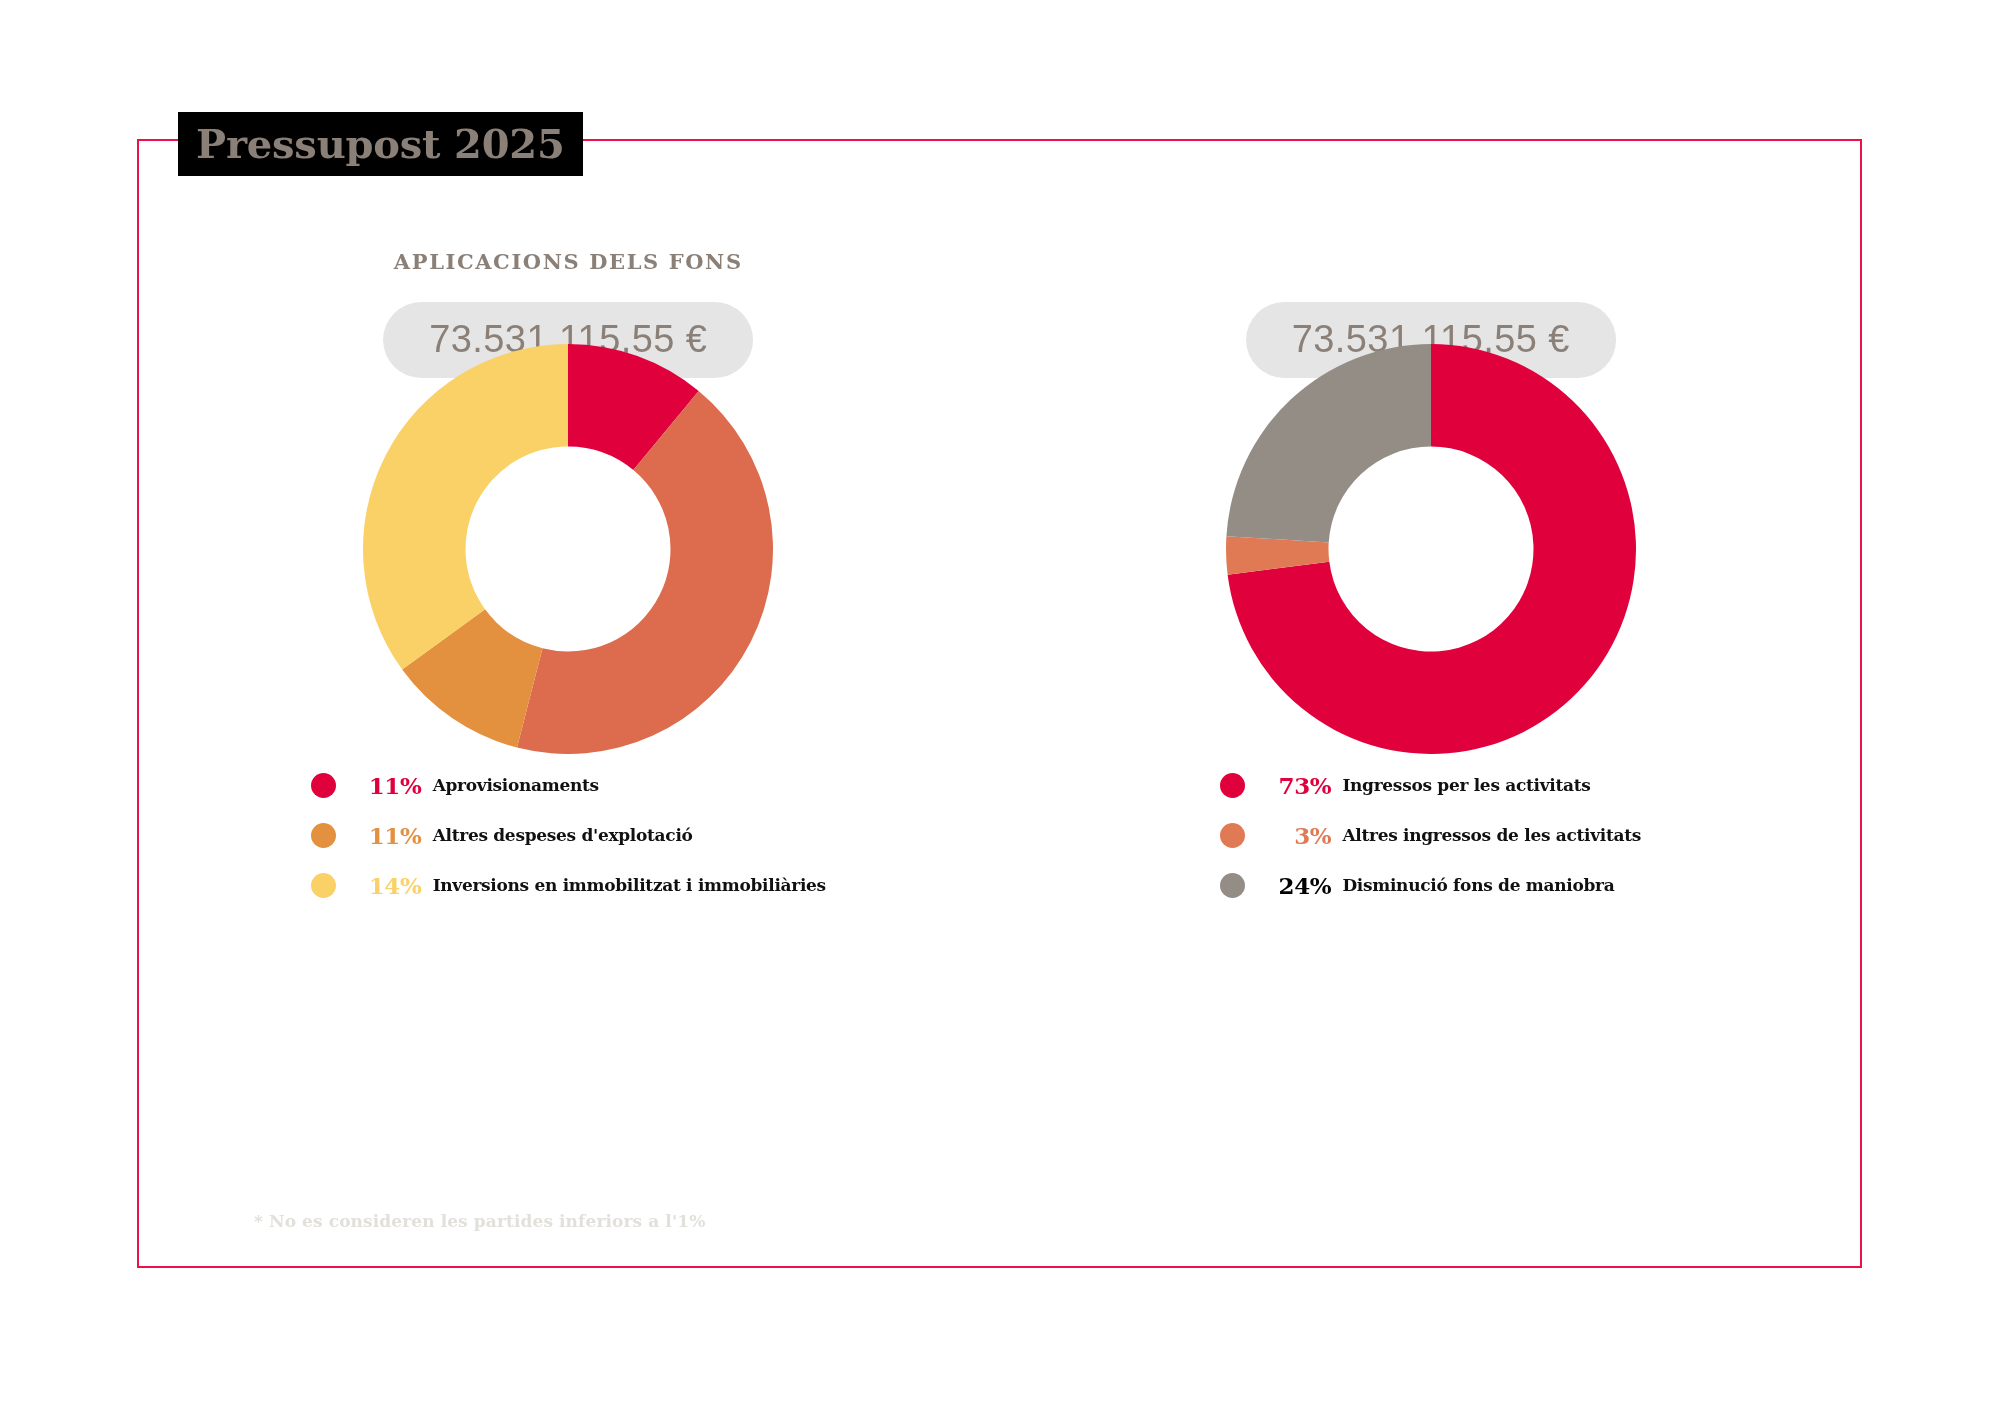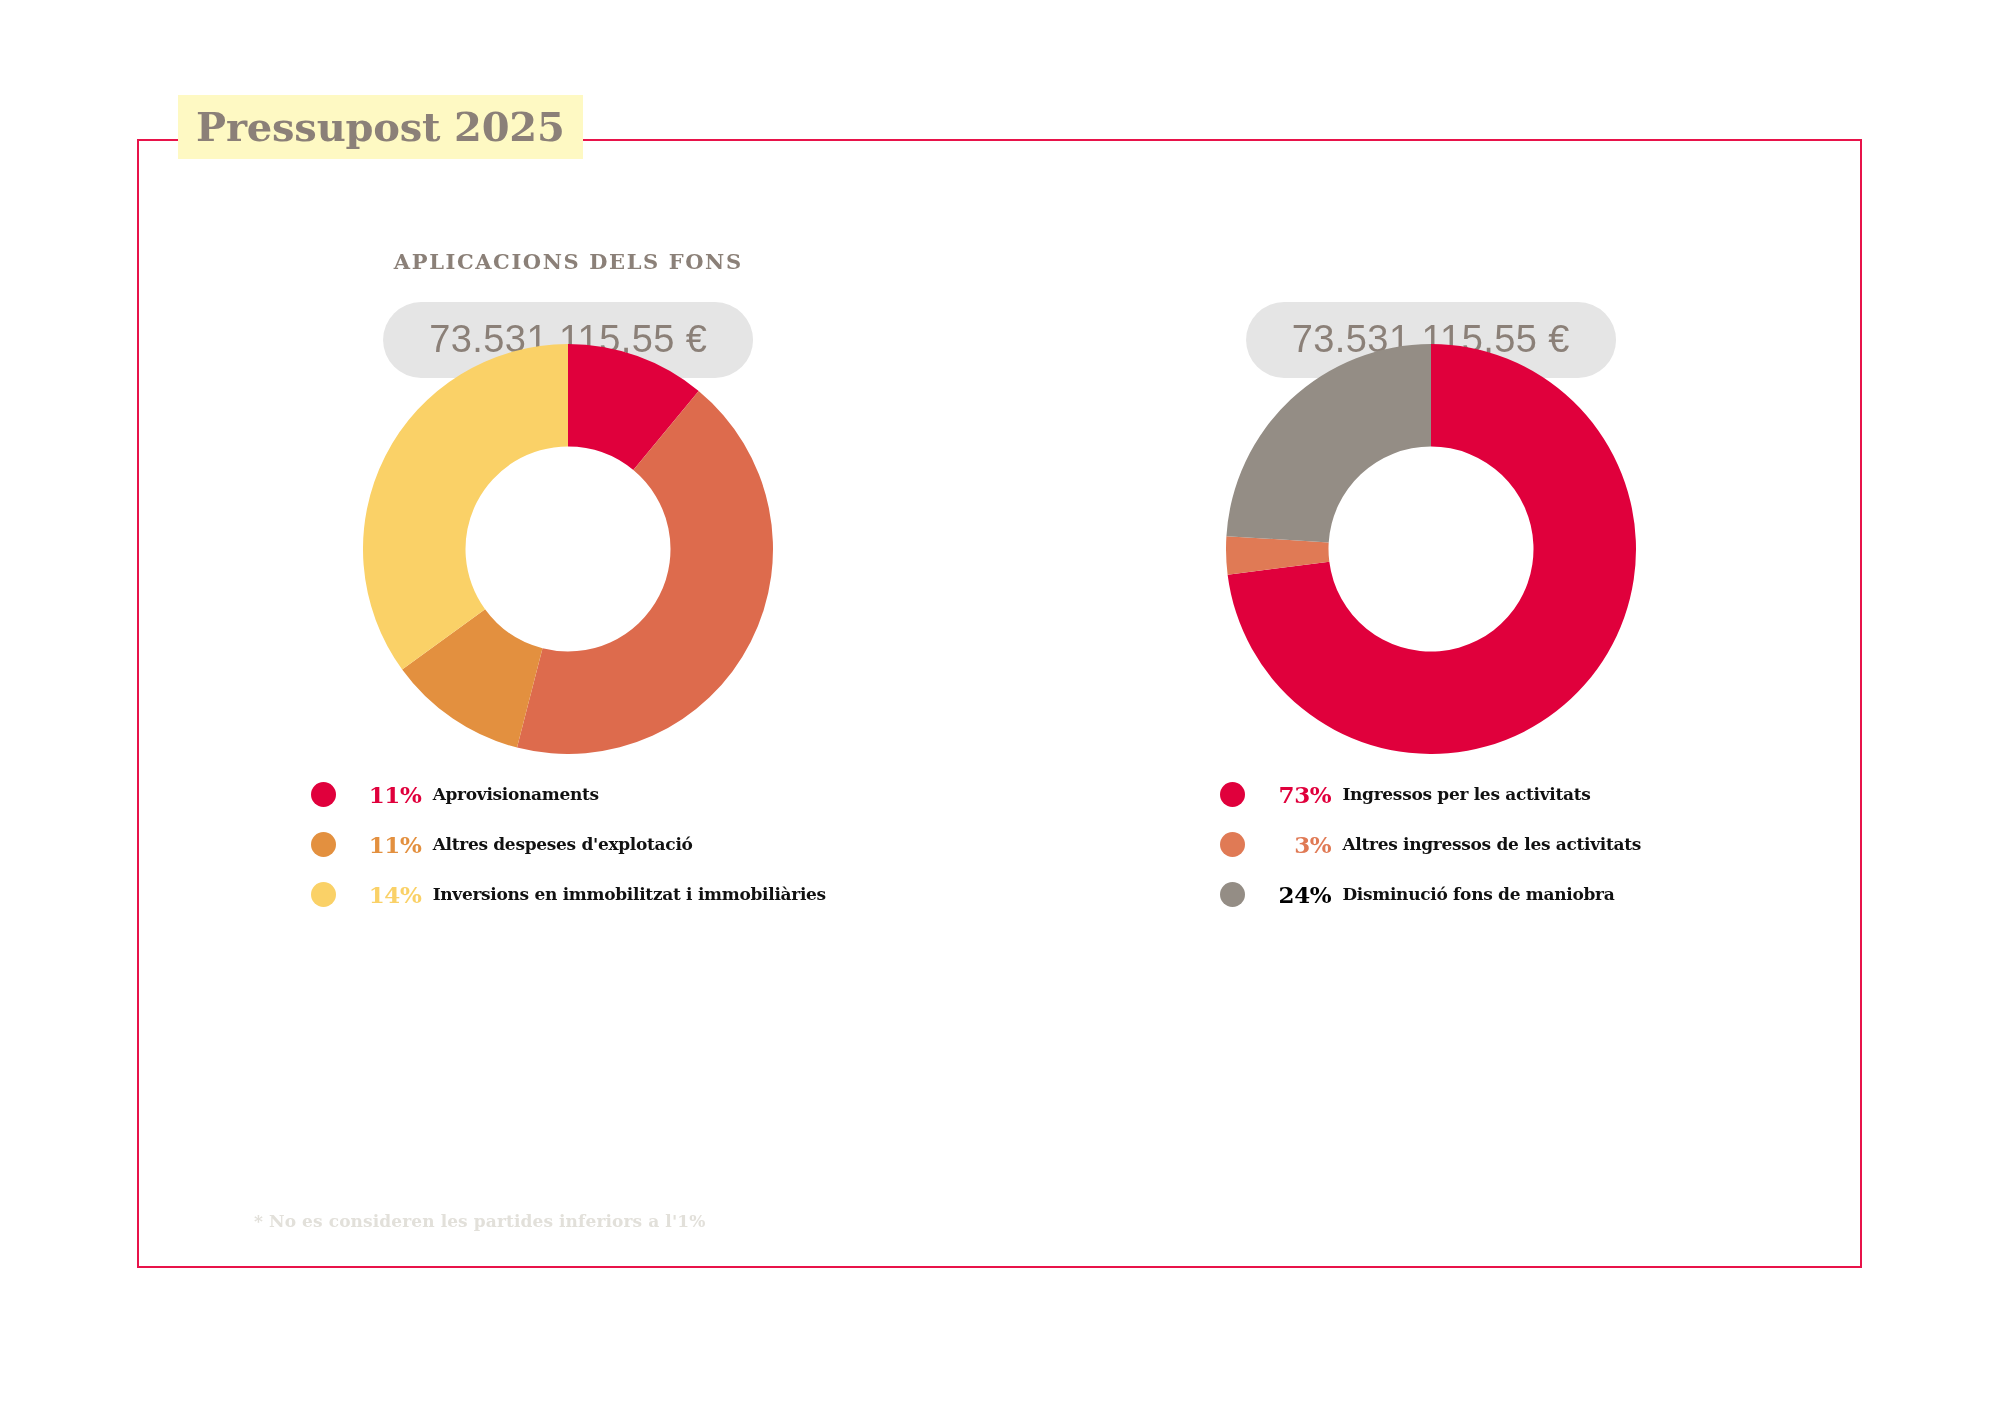--- a/index.html
+++ b/index.html
@@ -30,24 +30,24 @@
     height: 1129px;
     border: 2px solid #e8134a;
     box-sizing: border-box;
     background: transparent;
   }
 
   
   .card-title-wrap {
     position: absolute;
     left: 178px;
-    top: 95px;
+    top: 112px;
     display: flex;
     align-items: center;
-    background: #fef9c3;
+    background: #000000;
     padding: 0 18px;
     height: 64px;
     z-index: 5;
   }
   .card-title {
     font-family: "DejaVu Serif", serif;
     font-weight: 700;
     font-size: 40px;
     color: #8b8078;
     letter-spacing: -0.2px;
@@ -123,21 +123,21 @@
   
   .legend {
     position: absolute;
     top: 648px;
     left: 0;
     width: 100%;
     display: flex;
     flex-direction: column;
   }
   .legend-inner {
-    margin: 9px auto;
+    margin: 0 auto;
     display: flex;
     flex-direction: column;
     gap: 20px;
   }
   .legend-row {
     display: flex;
     align-items: center;
     height: 30px;
   }
   .legend-dot {

